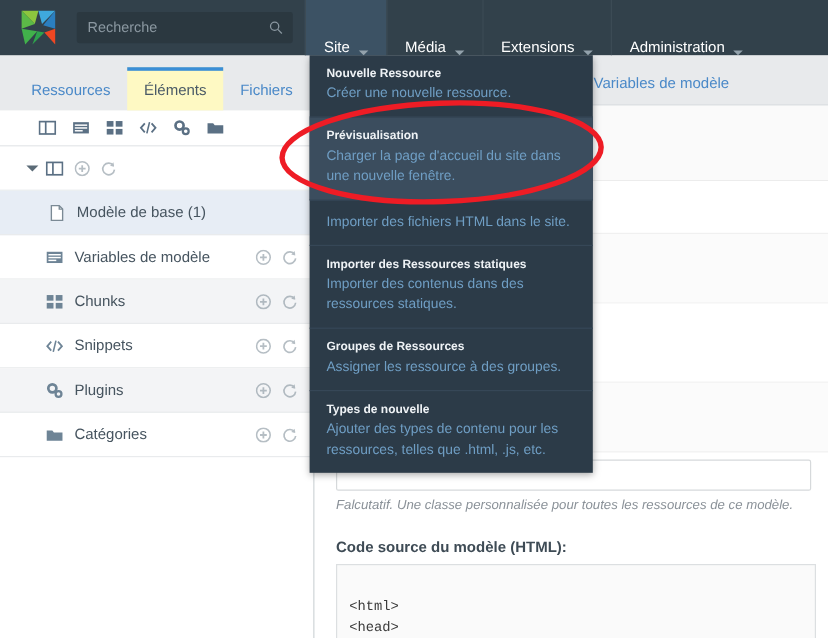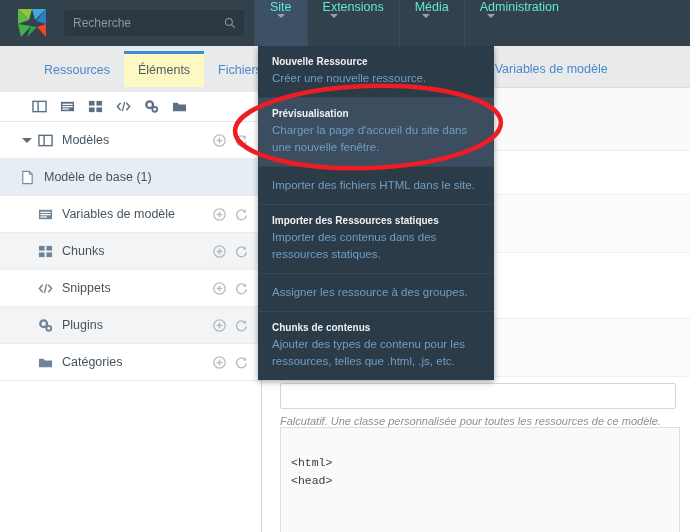--- a/index.html
+++ b/index.html
@@ -60,28 +60,27 @@
     transform: translateY(-50%);
     width: 12px; height: 12px;
     pointer-events: none;
   }
 
   .menu {
     display: flex; align-items: stretch;
     flex: 1 1 auto;
   }
   .menu-item {
-    display: flex; align-items: flex-start;
+    display: flex; align-items: flex-end;
     padding: 0 15px;
-    color: #5eead4;
+    color: #ffffff;
     font-size: 12.5px;
     border-left: 1px solid #3c4b55;
     cursor: pointer;
     white-space: nowrap;
-    flex-direction: column;
   }
   .menu-item.active { background: #3c5264; }
   .menu-item:last-of-type { border-right: 1px solid #3c4b55; }
   .caret {
     display: inline-block;
     margin-left: 7px;
     width: 0; height: 0;
     border-left: 4px solid transparent;
     border-right: 4px solid transparent;
     border-top: 4px solid #93a2ac;
@@ -91,23 +90,23 @@
   
   .left-panel {
     position: absolute;
     top: 46px; left: 0;
     width: 262px; height: 486px;
     background: #e8eaec;
     z-index: 5;
   }
   .tabs {
     display: flex;
-    align-items: center;
+    align-items: flex-end;
     height: 46px;
-    padding-left: 30px;
+    padding-left: 12px;
     background: #e8eaec;
   }
   .tab {
     padding: 9px 14px 10px;
     font-size: 12.5px;
     color: #4a89c8;
     cursor: pointer;
     border-top: 3px solid transparent;
     white-space: nowrap;
   }
@@ -135,21 +134,21 @@
     display: flex; align-items: center;
     height: 37px;
     padding-left: 22px;
     border-bottom: 1px solid #e9ebed;
     font-size: 12.5px;
     color: #46545f;
     cursor: pointer;
   }
   .tree-row.shaded { background: #f3f4f6; }
   .tree-row.selected { background: #e7edf5; }
-  .tree-row.child { padding-left: 20px; }
+  .tree-row.child { padding-left: 40px; }
   .tw-caret {
     width: 0; height: 0;
     border-left: 5px solid transparent;
     border-right: 5px solid transparent;
     border-top: 5px solid #5b6b77;
     margin-right: 6px;
     flex: 0 0 auto;
   }
   .tree-ico { width: 15px; height: 15px; margin-right: 9px; flex: 0 0 auto; }
   .tree-label { flex: 1 1 auto; }
@@ -295,25 +294,25 @@
         </svg>
       </div>
     </div>
 
     <div class="menu">
       <div class="menu-item active">
         <span>Site</span>
         <span class="caret"></span>
       </div>
       <div class="menu-item">
+        <span>Média</span>
+        <span class="caret"></span>
+      </div>
+      <div class="menu-item">
         <span>Extensions</span>
-        <span class="caret"></span>
-      </div>
-      <div class="menu-item">
-        <span>Média</span>
         <span class="caret"></span>
       </div>
       <div class="menu-item">
         <span>Administration</span>
         <span class="caret"></span>
       </div>
       <div class="menu-filler"></div>
     </div>
   </div>
 
@@ -355,21 +354,20 @@
           <path d="M1 4h5l1.4 1.8H15V13H1z" fill="#5b7084"></path>
         </svg>
       </div>
 
       <div class="tree-row">
         <span class="tw-caret"></span>
         <svg class="tree-ico" viewBox="0 0 16 16">
           <rect x="1" y="2.5" width="14" height="11" fill="none" stroke="#5b7084" stroke-width="1.5"></rect>
           <line x1="6.5" y1="2.5" x2="6.5" y2="13.5" stroke="#5b7084" stroke-width="1.5"></line>
         </svg>
-        <span class="tree-label">Modèles</span>
         <span class="row-actions">
           <svg class="ra-ico" viewBox="0 0 16 16">
             <circle cx="8" cy="8" r="7" fill="none" stroke="#7b8a95" stroke-width="1.6"></circle>
             <line x1="8" y1="4.5" x2="8" y2="11.5" stroke="#7b8a95" stroke-width="1.8"></line>
             <line x1="4.5" y1="8" x2="11.5" y2="8" stroke="#7b8a95" stroke-width="1.8"></line>
           </svg>
           <svg class="ra-ico" viewBox="0 0 16 16">
             <path d="M13 5a6 6 0 1 0 1 4" fill="none" stroke="#7b8a95" stroke-width="1.7"></path>
             <polygon points="13,1.5 13.6,6 9.5,5" fill="#7b8a95"></polygon>
           </svg>
@@ -498,20 +496,21 @@
       <div class="form-row"></div>
       <div class="form-row alt"></div>
       <div class="form-row tall"></div>
       <div class="form-row alt"></div>
       <div class="field-area">
         <div class="text-input"></div>
       </div>
       <div class="hint">Falcutatif. Une classe personnalisée pour toutes les ressources de ce modèle.</div>
     </div>
 
+    <div class="code-label">Code source du modèle (HTML):</div>
     <div class="code-box">
 <span>&lt;html&gt;</span>
 <span>&lt;head&gt;</span>
 
 
     </div>
   </div>
 
   <div class="dropdown">
     <div class="dd-item">
@@ -523,24 +522,25 @@
       <div class="dd-desc">Charger la page d'accueil du site dans une nouvelle fenêtre.</div>
     </div>
     <div class="dd-item">
       <div class="dd-desc">Importer des fichiers HTML dans le site.</div>
     </div>
     <div class="dd-item">
       <div class="dd-title">Importer des Ressources statiques</div>
       <div class="dd-desc">Importer des contenus dans des ressources statiques.</div>
     </div>
     <div class="dd-item">
+      <div class="dd-title">Groupes de Ressources</div>
       <div class="dd-desc">Assigner les ressource à des groupes.</div>
     </div>
     <div class="dd-item">
-      <div class="dd-title">Chunks de contenus</div>
+      <div class="dd-title">Types de nouvelle</div>
       <div class="dd-desc">Ajouter des types de contenu pour les ressources, telles que .html, .js, etc.</div>
     </div>
   </div>
 
   <svg class="annotation" viewBox="0 0 690 532">
     <ellipse cx="368" cy="127" rx="133" ry="41" fill="none" stroke="#ee1c25" stroke-width="4.5" transform="rotate(-2 368 127)"></ellipse>
   </svg>
 
 </div>
 

